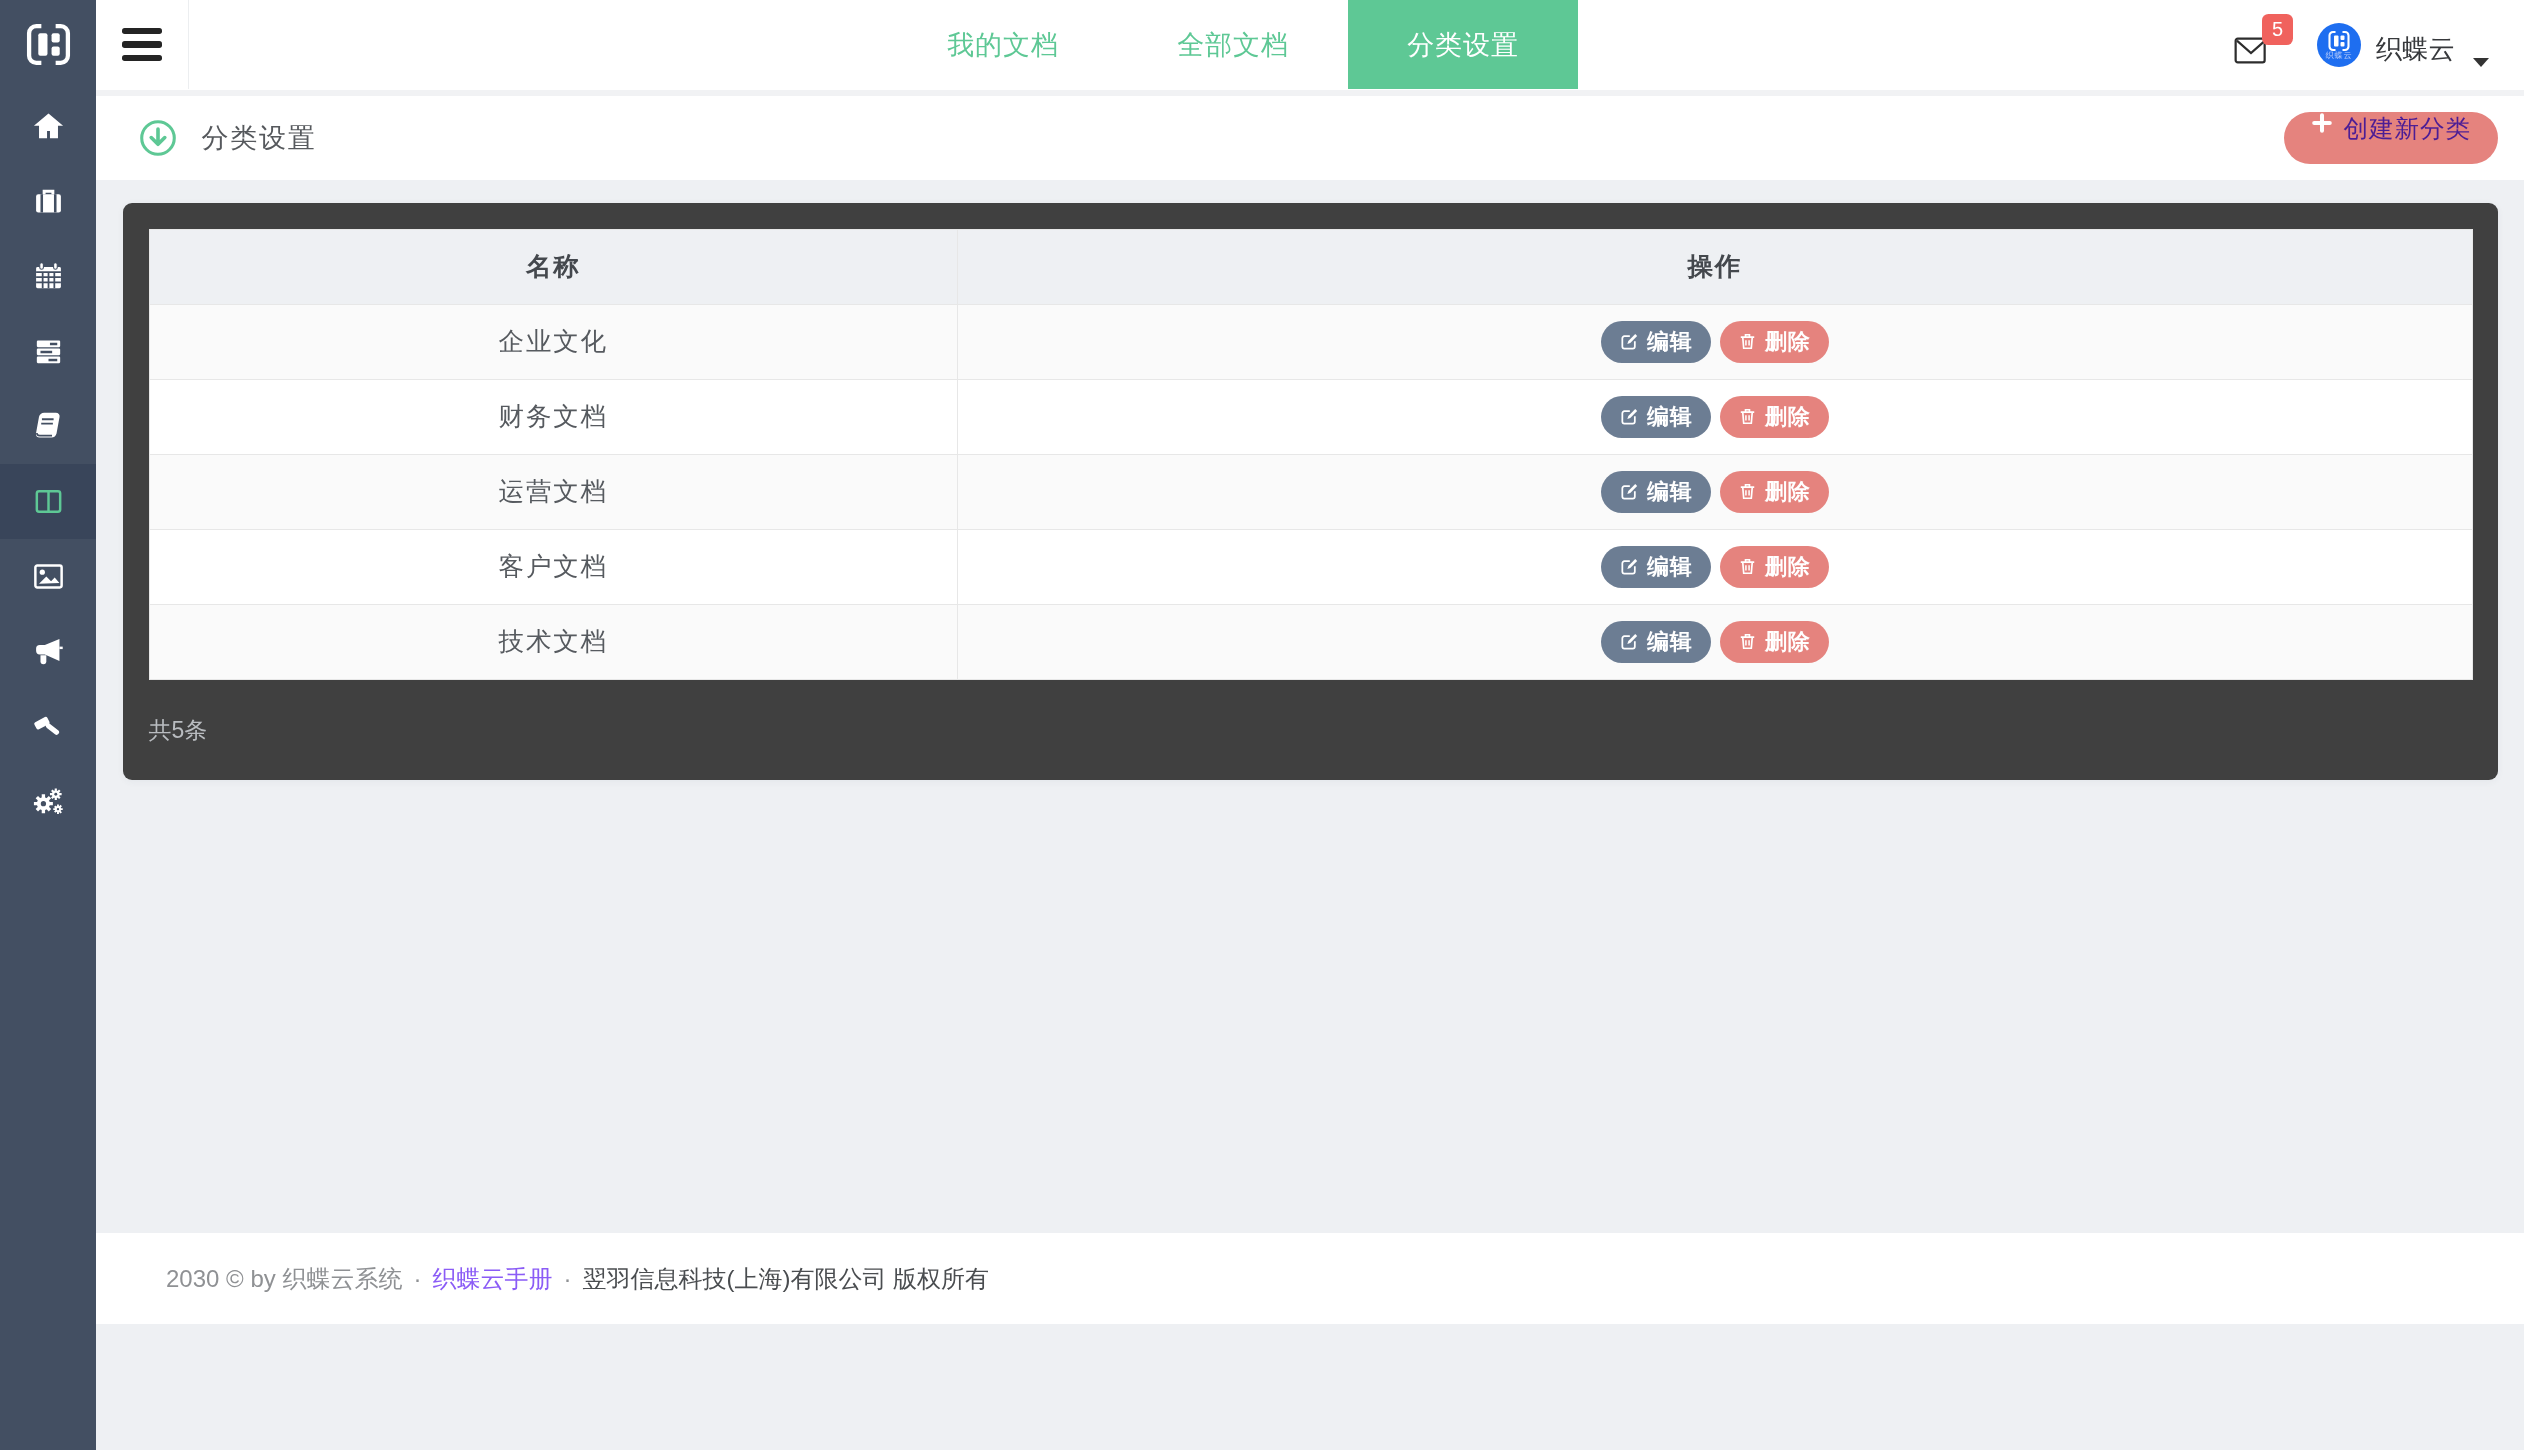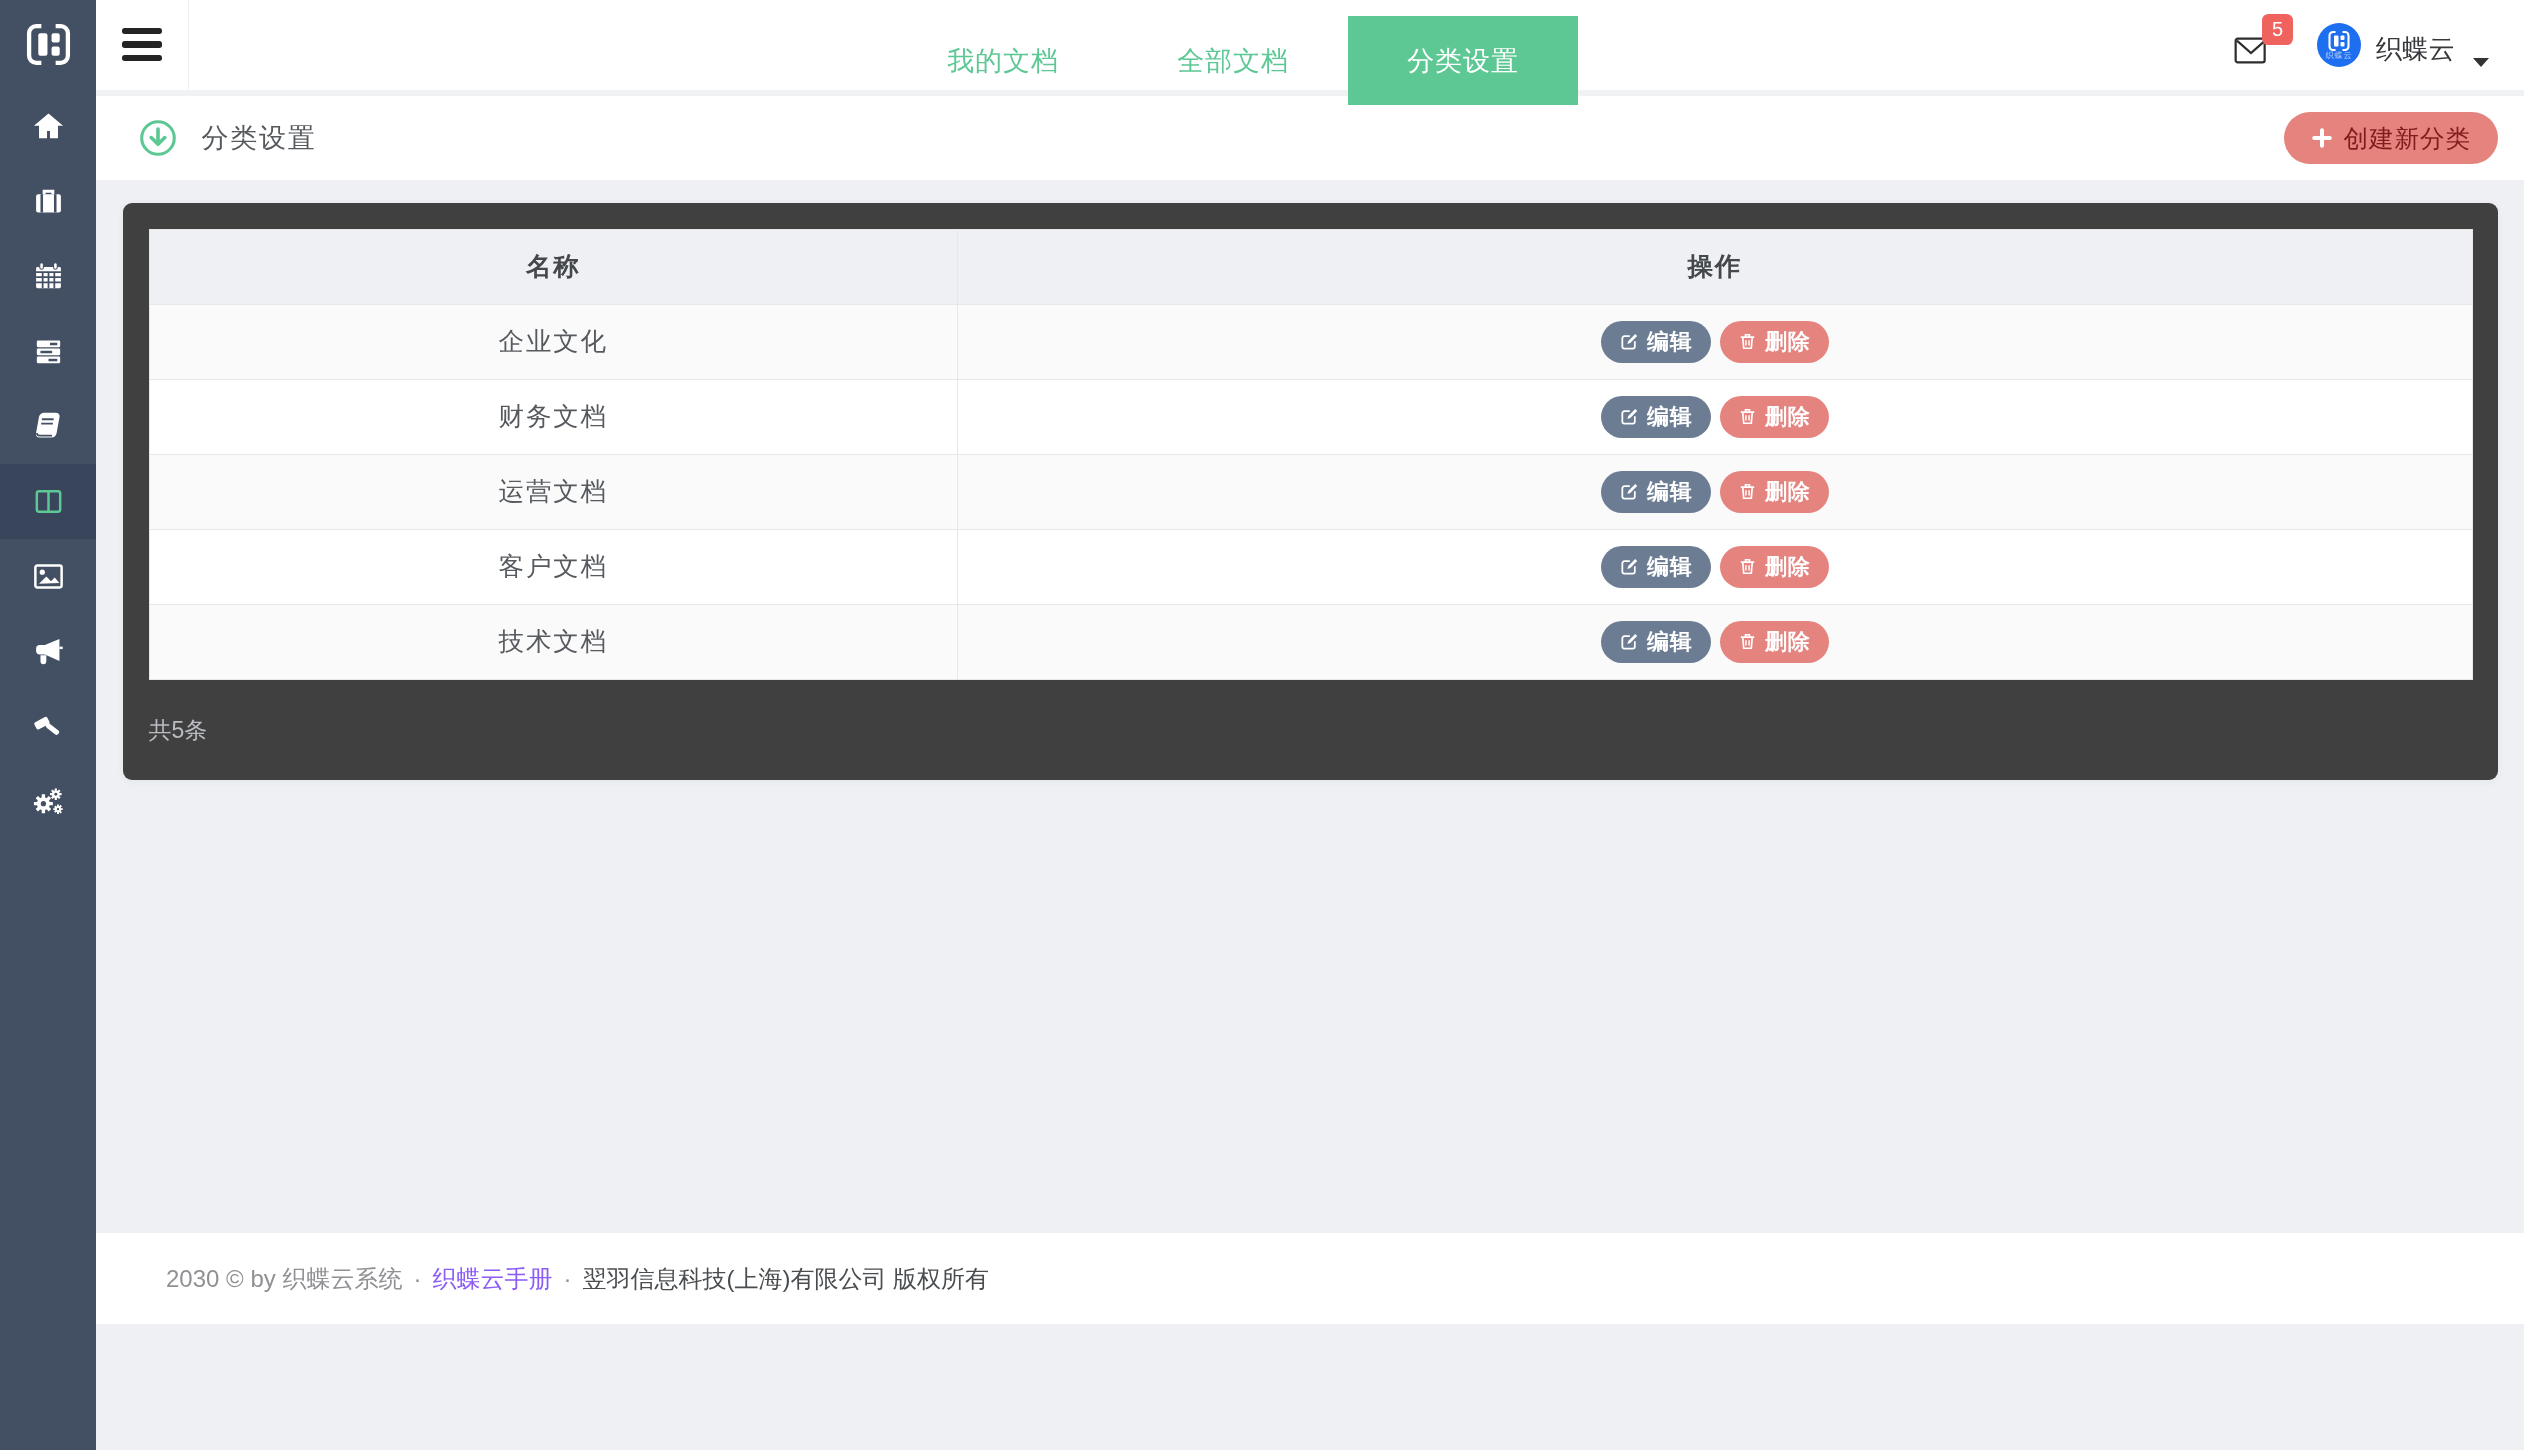--- a/index.html
+++ b/index.html
@@ -23,21 +23,21 @@
   .navbar {
     height:96px; background:#fff; border-bottom:6.4px solid #f1f2f4;
     position:relative; flex:0 0 auto;
   }
   .hamburger {
     position:absolute; left:0; top:0; width:93px; height:89px;
     display:flex; flex-direction:column; align-items:center; justify-content:center;
     gap:7.3px; border-right:0.9px solid #eceef0; cursor:pointer; background:#fff;
   }
   .hamburger span { width:40px; height:6.4px; background:#242424; border-radius:2.7px; }
-  .tabs { position:absolute; left:792px; top:0; height:107px; display:flex;margin-top:16px; }
+  .tabs { position:absolute; left:792px; top:0; height:107px; display:flex; }
   .tab {
     width:230px; height:89px; display:flex; align-items:center; justify-content:center;
     font-size:27px; color:#5ec895; cursor:pointer; letter-spacing:0.9px;
   }
   .tab.active { background:#5ec895; color:#fff; }
   .nav-right {
     position:absolute; right:36px; top:0; height:89px;
     display:flex; align-items:center; gap:22px;
   }
   .mail-wrap { position:relative; width:40px; height:40px; display:flex; align-items:flex-end; cursor:pointer; }
@@ -56,22 +56,22 @@
   .caret { width:0; height:0; border-left:8.2px solid transparent; border-right:8.2px solid transparent; border-top:9px solid #333; margin-left:3.6px; }
   
   .titlebar {
     height:84px; background:#fff; display:flex; align-items:center;
     padding:0 27px; flex:0 0 auto;
   }
   .title-icon { width:38px; height:38px; margin-left:16.4px; }
   .page-title { font-size:27px; color:#56595d; font-weight:500; margin-left:24px; letter-spacing:1.8px; }
   .create-btn {
     margin-left:auto; height:52px; border:none; border-radius:26.4px;
-    background:#e5837e; color:#7f1d1d; font-size:24.6px;
-    display:flex; align-items:center; gap:11px; padding:0 27px; cursor:pointer;
+    background:#e5837e; color:#4c1d95; font-size:24.6px;
+    display:flex; align-items:flex-start; gap:11px; padding:0 27px; cursor:pointer;
     font-family:inherit; letter-spacing:0.9px;
   }
   
   .content { height:1053px; background:#eef0f3; flex:0 0 auto; }
   .card {
     margin:23px 27px 0; height:577px; background:#404040; border-radius:9px;
     padding:25.5px; box-shadow:0 1.8px 7.3px rgba(60,70,90,.05);
   }
   table.cat-table { width:100%; border-collapse:collapse; table-layout:fixed; }
   .cat-table th, .cat-table td { border:0.9px solid #e7e7e7; height:75px; text-align:center; }

